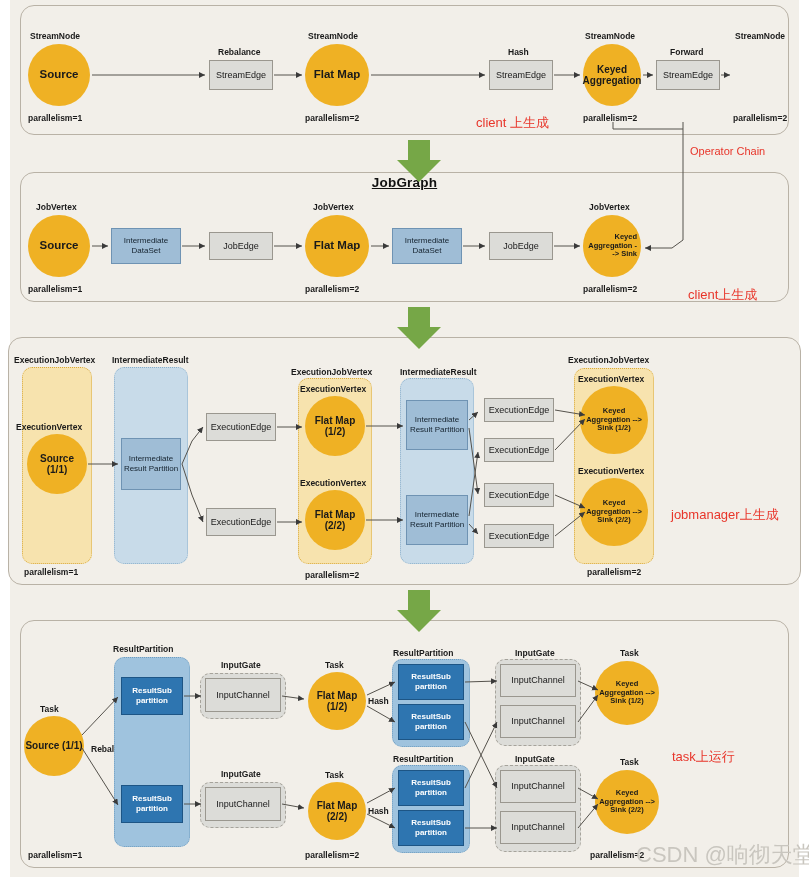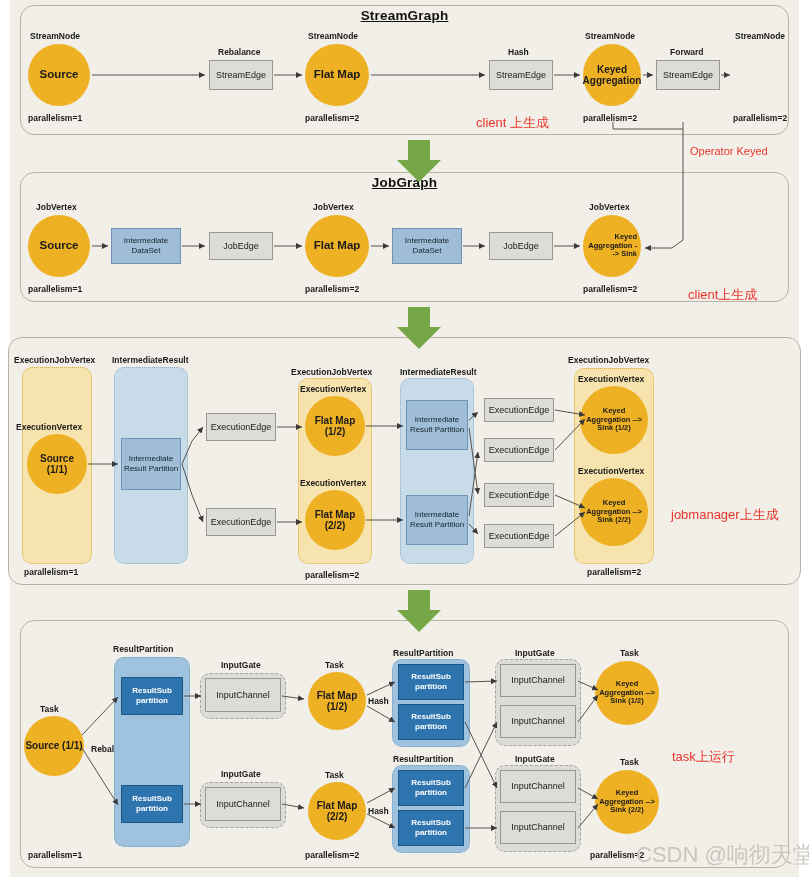--- a/index.html
+++ b/index.html
@@ -123,21 +123,20 @@
   }
 </style>
 </head>
 <body>
 
 <div id="root">
   <div class="gutter l"></div>
   <div class="gutter r"></div>
 
   <div class="panel" style="left:20px;top:5px;width:769px;height:130px;"></div>
-  <div class="panel-title" style="top:8px;left:20px;width:769px;">StreamGraph</div>
 
   <div class="cap" style="left:30px;top:31px;">StreamNode</div>
   <div class="ellipse big" style="left:28px;top:44px;width:62px;height:62px;">Source</div>
   <div class="plabel" style="left:28px;top:113px;">parallelism=1</div>
 
   <div class="cap" style="left:218px;top:47px;">Rebalance</div>
   <div class="greybox" style="left:209px;top:60px;width:64px;height:30px;">StreamEdge</div>
 
   <div class="cap" style="left:308px;top:31px;">StreamNode</div>
   <div class="ellipse big" style="left:305px;top:44px;width:64px;height:62px;">Flat Map</div>
@@ -150,21 +149,21 @@
   <div class="ellipse small" style="left:583px;top:44px;width:58px;height:62px;padding:0 5px;">Keyed Aggregation</div>
   <div class="plabel" style="left:583px;top:113px;">parallelism=2</div>
 
   <div class="cap" style="left:670px;top:47px;">Forward</div>
   <div class="greybox" style="left:656px;top:60px;width:64px;height:30px;">StreamEdge</div>
 
   <div class="cap" style="left:735px;top:31px;">StreamNode</div>
   <div class="plabel" style="left:733px;top:113px;">parallelism=2</div>
 
   <div class="note" style="left:476px;top:114px;">client 上生成</div>
-  <div class="note small" style="left:690px;top:145px;">Operator Keyed</div>
+  <div class="note small" style="left:690px;top:145px;">Operator Chain</div>
 
   <div class="panel" style="left:20px;top:172px;width:769px;height:130px;"></div>
   <div class="panel-title" style="top:175px;left:20px;width:769px;">JobGraph</div>
 
   <div class="cap" style="left:36px;top:202px;">JobVertex</div>
   <div class="ellipse big" style="left:28px;top:215px;width:62px;height:62px;">Source</div>
   <div class="plabel" style="left:28px;top:284px;">parallelism=1</div>
 
   <div class="bluebox" style="left:111px;top:228px;width:70px;height:36px;">Intermediate DataSet</div>
   <div class="greybox" style="left:209px;top:232px;width:64px;height:28px;">JobEdge</div>

